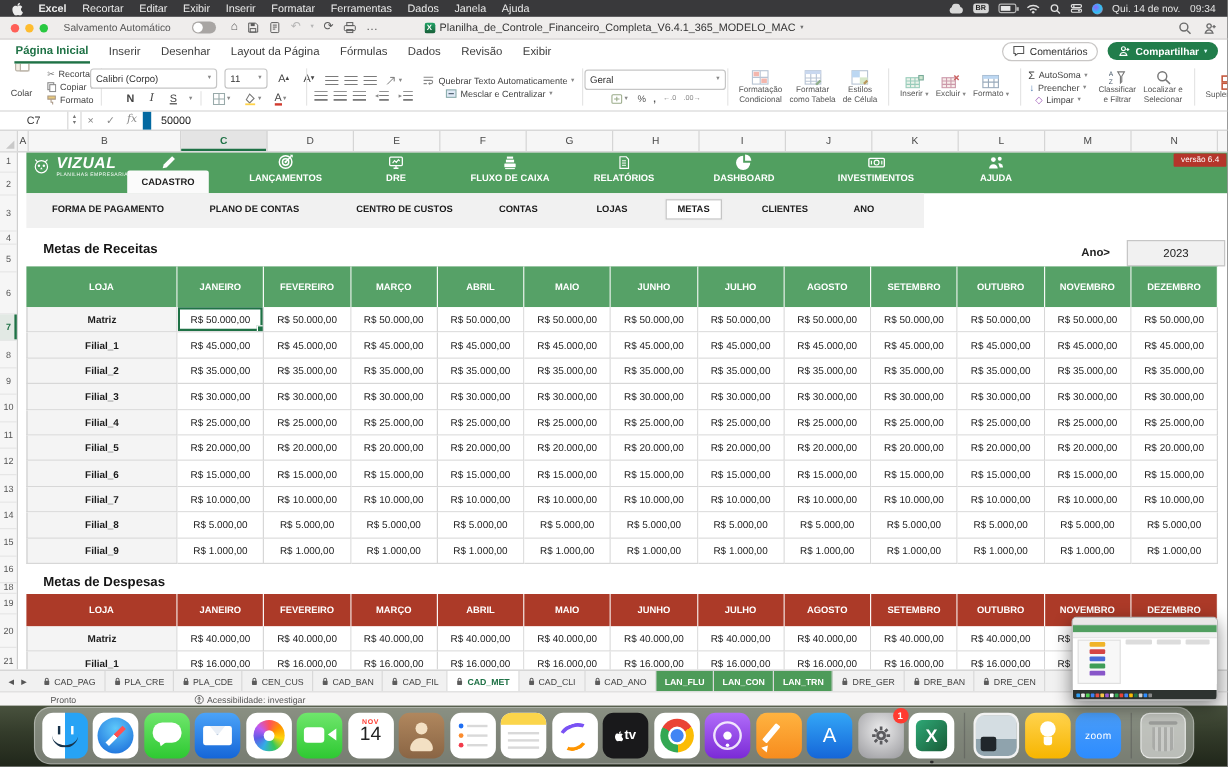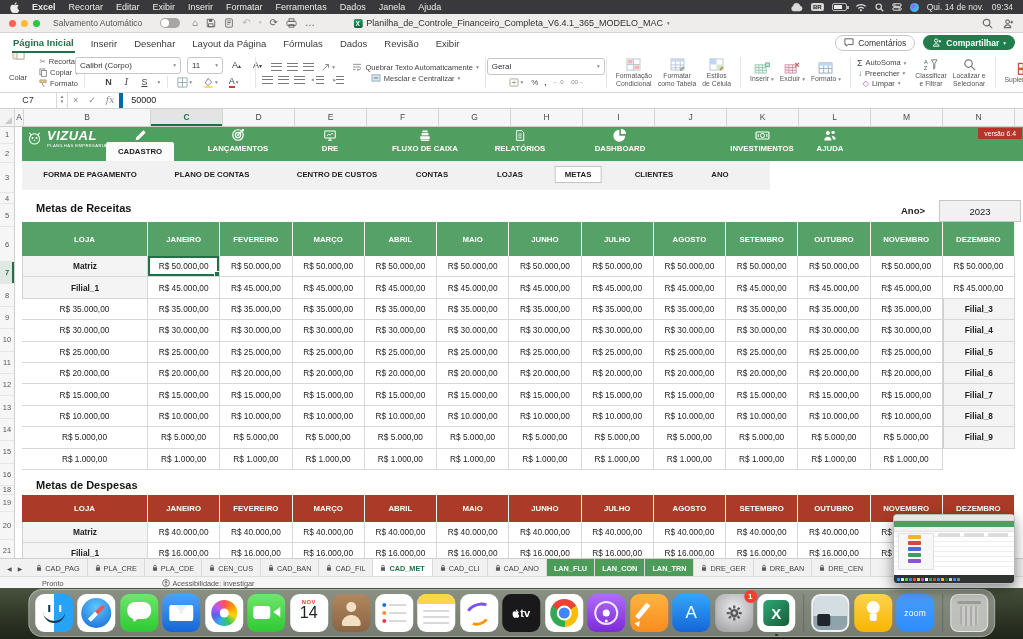--- a/index.html
+++ b/index.html
@@ -67,21 +67,21 @@
 
   
   .fbar{position:absolute;top:92px;left:0;right:0;height:16px;background:#fff;border-bottom:1px solid #cfcfcf;
     display:flex;align-items:stretch;z-index:40}
   .namebox{width:56px;border-right:1px solid #d8d8d8;display:flex;align-items:center;justify-content:center;
     font-size:9px;color:#333}
   .stepper{width:10px;border-right:1px solid #d8d8d8;display:flex;flex-direction:column;align-items:center;
     justify-content:center;font-size:4.5px;color:#777;line-height:1.1}
   .fx-ic{display:flex;align-items:center;padding:0 5px;font-size:9px;color:#8a8a8a}
   .fx-ic i{font-family:"DejaVu Serif",serif;font-style:italic}
-  .fval{flex:1;display:flex;align-items:center;font-size:9px;color:#222;padding-left:8px;border-left:4px solid #0369a1}
+  .fval{flex:1;display:flex;align-items:center;font-size:9px;color:#222;padding-left:8px;border-left:7px solid #0369a1}
 
   
   .colheads{position:absolute;top:108px;left:0;right:0;height:18px;background:#f6f6f6;border-bottom:1px solid #cfcfcf;
     display:flex;z-index:35;font-size:8.5px;color:#4a4a4a}
   .corner{width:14px;border-right:1px solid #d5d5d5;position:relative;background:#f3f3f3;flex:0 0 auto}
   .corner::after{content:"";position:absolute;right:2px;bottom:2px;border-left:7px solid transparent;border-bottom:7px solid #c9c9c9}
   .ch{display:flex;align-items:center;justify-content:center;border-right:1px solid #d5d5d5;overflow:hidden;flex:0 0 auto}
   .ch.fA{width:8px}.ch.fB{width:126px}.ch.m{flex:1 1 0}
   .ch.active{background:#e4e4e4;box-shadow:inset 0 -2px 0 #1f7246;font-weight:700;color:#1f7246}
   .endpad{width:8px;flex:0 0 auto}
@@ -741,21 +741,21 @@
         </div>
         <div class="navtab" style="left: 598px;">
           <div class="nicon">
             <svg width="14" height="14" viewBox="0 0 16 16">
               <path d="M7.2 8.8V2A6.8 6.8 0 1 0 14 8.8z" fill="#fff"></path>
               <path d="M9 6.9V.9a6.6 6.6 0 0 1 6 6z" fill="#fff"></path>
             </svg>
           </div>
           <div class="nlbl">DASHBOARD</div>
         </div>
-        <div class="navtab" style="left: 740px;">
+        <div class="navtab" style="left: 708px;">
           <div class="nicon">
             <svg width="15" height="13" viewBox="0 0 17 14">
               <rect x="1.2" y="3" width="14.6" height="8" rx="1" fill="none" stroke="#fff" stroke-width="1.3"></rect>
               <circle cx="8.5" cy="7" r="2.3" fill="none" stroke="#fff" stroke-width="1.1"></circle>
               <path d="M3.6 5.2v3.6M13.4 5.2v3.6" stroke="#fff" stroke-width="1.1"></path>
             </svg>
           </div>
           <div class="nlbl">INVESTIMENTOS</div>
         </div>
         <div class="navtab" style="left: 808px;">
@@ -840,20 +840,21 @@
         <div class="td">R$ 45.000,00</div>
         <div class="td">R$ 45.000,00</div>
         <div class="td">R$ 45.000,00</div>
         <div class="td">R$ 45.000,00</div>
         <div class="td">R$ 45.000,00</div>
         <div class="td">R$ 45.000,00</div>
         <div class="td">R$ 45.000,00</div>
         <div class="td">R$ 45.000,00</div>
         <div class="td">R$ 45.000,00</div>
         <div class="td">R$ 45.000,00</div>
+        <div class="td loja">Filial_2</div>
         <div class="td">R$ 35.000,00</div>
         <div class="td">R$ 35.000,00</div>
         <div class="td">R$ 35.000,00</div>
         <div class="td">R$ 35.000,00</div>
         <div class="td">R$ 35.000,00</div>
         <div class="td">R$ 35.000,00</div>
         <div class="td">R$ 35.000,00</div>
         <div class="td">R$ 35.000,00</div>
         <div class="td">R$ 35.000,00</div>
         <div class="td">R$ 35.000,00</div>

